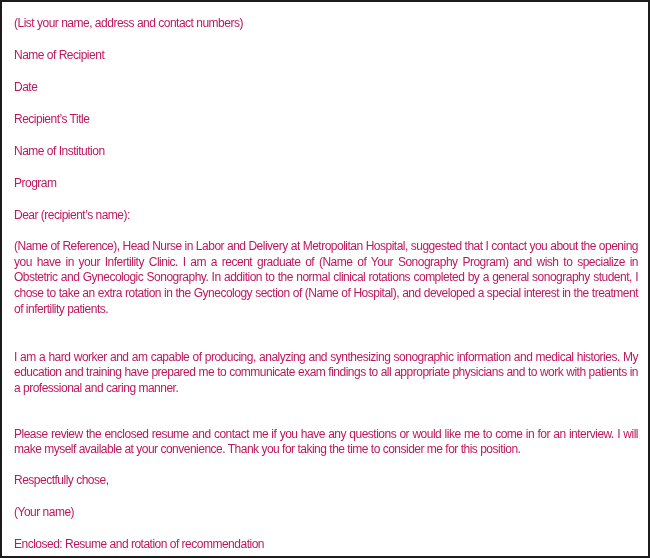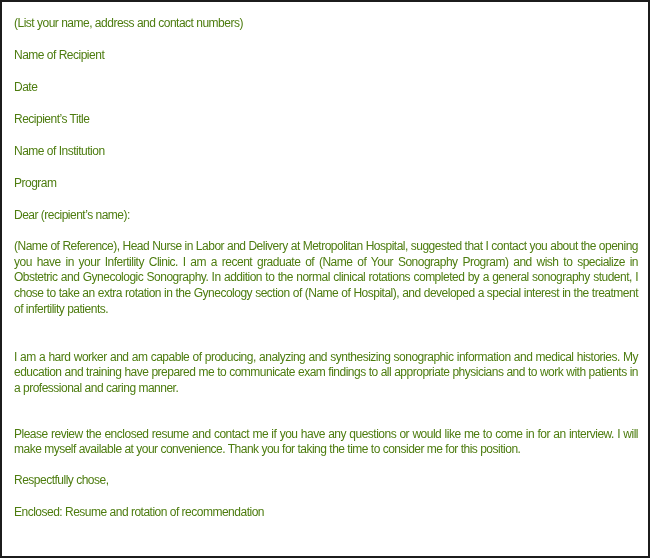--- a/index.html
+++ b/index.html
@@ -11,21 +11,21 @@
     position: relative;
     width: 650px;
     height: 558px;
     box-sizing: border-box;
     background: #ffffff;
     border: 2px solid #1c1c1c;
     padding: 13px 10px 0 12px;
     font-family: "Liberation Sans", "DejaVu Sans", sans-serif;
     font-size: 12px;
     letter-spacing: -0.5px;
-    color: #4d7c0f;
+    color: #be185d;
     overflow: hidden;
   }
   .field {
     line-height: 16px;
     margin: 0 0 16px 0;
     white-space: nowrap;
   }
   .para {
     text-align: justify;
     line-height: 15.7px;
@@ -57,16 +57,17 @@
   <div class="field">Dear (recipient’s name):</div>
 
   <p class="para para-1">(Name of Reference), Head Nurse in Labor and Delivery at Metropolitan Hospital, suggested that I contact you about the opening you have in your Infertility Clinic. I am a recent graduate of (Name of Your Sonography Program) and wish to specialize in Obstetric and Gynecologic Sonography. In addition to the normal clinical rotations completed by a general sonography student, I chose to take an extra rotation in the Gynecology section of (Name of Hospital), and developed a special interest in the treatment of infertility patients.</p>
 
   <p class="para para-2">I am a hard worker and am capable of producing, analyzing and synthesizing sonographic information and medical histories. My education and training have prepared me to communicate exam findings to all appropriate physicians and to work with patients in a professional and caring manner.</p>
 
   <p class="para para-3">Please review the enclosed resume and contact me if you have any questions or would like me to come in for an interview. I will make myself available at your convenience. Thank you for taking the time to consider me for this position.</p>
 
   <div class="field closing-block">Respectfully chose,</div>
 
+  <div class="field">(Your name)</div>
 
   <div class="field">Enclosed: Resume and rotation of recommendation</div>
 
 </div>
 
 </body></html>

